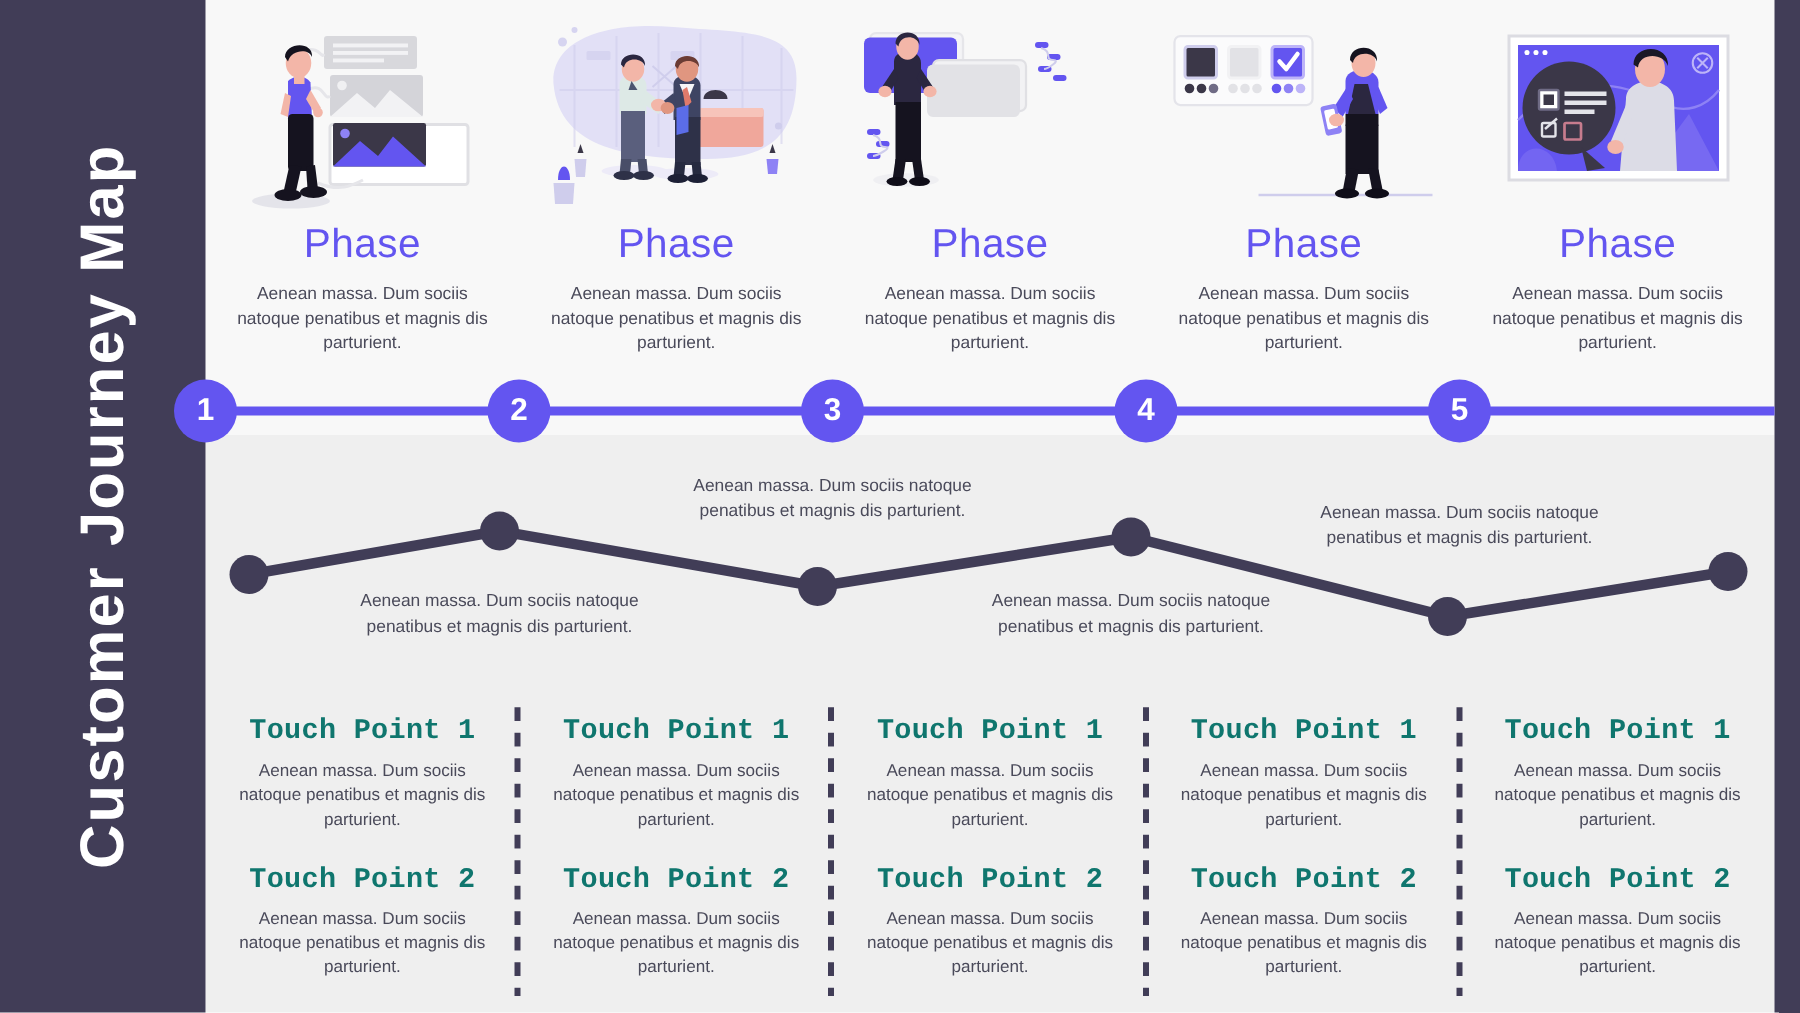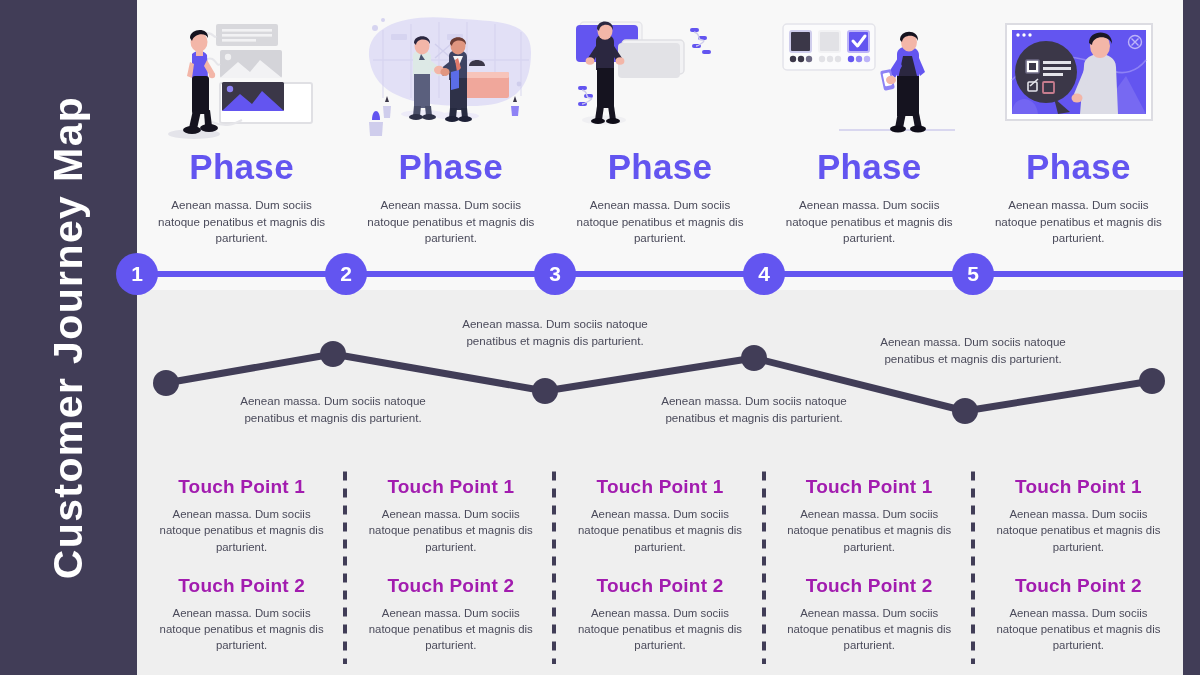--- a/index.html
+++ b/index.html
@@ -35,22 +35,22 @@
     transform-origin:center center;
   }
 
   
   .phases { position:absolute; left:137px; top:0; width:1046px; height:250px; display:flex; }
   .phase-col { flex:1 1 0; display:flex; flex-direction:column; align-items:center; padding-top:10px; }
   .illus { width:180px; height:133px; position:relative; }
   .phase-title {
     color:#6355F0;
     font-family:"Liberation Sans Narrow","Liberation Sans", sans-serif;
-    font-weight:bold;
-    font-size:35px;
+    font-weight:normal;
+    font-size:27px;
     letter-spacing:.3px;
     margin-top:4px;
   }
   .phase-desc {
     margin-top:10px;
     width:178px;
     text-align:center;
     font-size:11.6px;
     line-height:16.5px;
     color:#4A4A5A;
@@ -78,22 +78,22 @@
     text-align:center;
     font-size:11.6px;
     line-height:16.5px;
     color:#4A4A5A;
   }
 
   
   .tp-wrap { position:absolute; left:137px; top:462px; width:1046px; height:213px; display:flex; }
   .tp-col { flex:1 1 0; display:flex; flex-direction:column; align-items:center; position:relative; }
   .tp-title {
-    color:#a21caf;
-    font-family:Liberation Sans, sans-serif;
+    color:#0f766e;
+    font-family:Liberation Mono, monospace;
     font-weight:bold;
     font-size:19px;
     letter-spacing:.2px;
     margin-top:14px;
   }
   .tp-title.second { margin-top:20px;text-align:center; }
   .tp-desc {
     margin-top:8px;
     width:176px;
     text-align:center;

